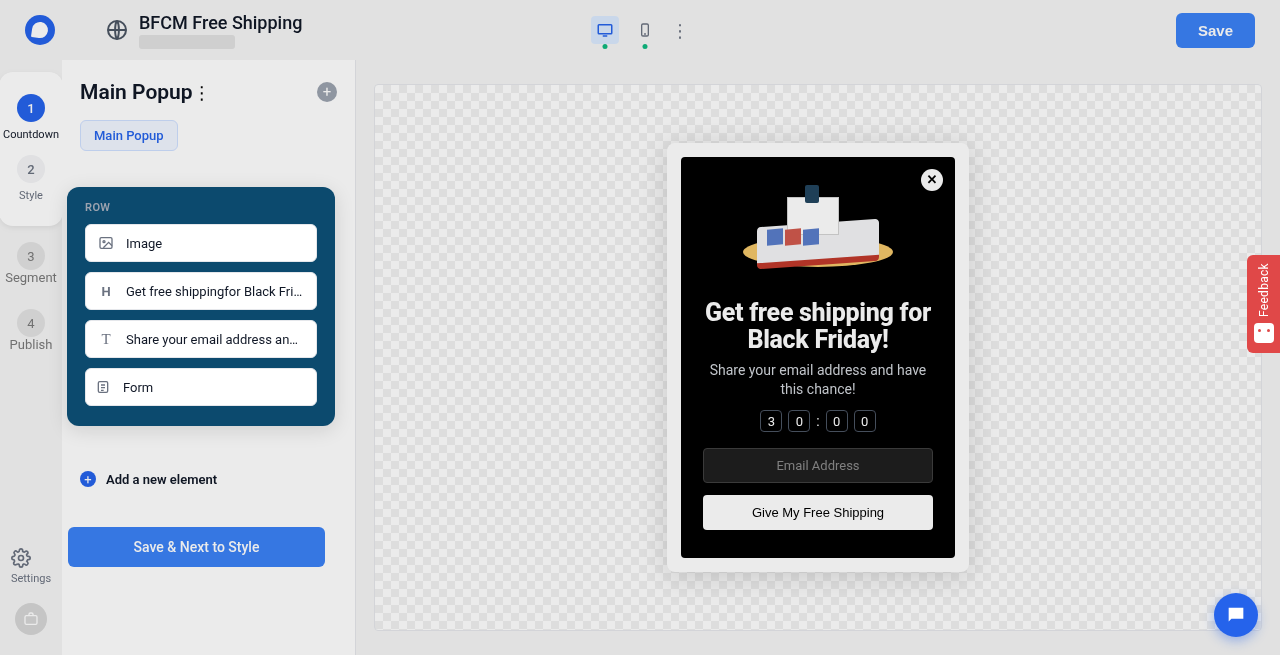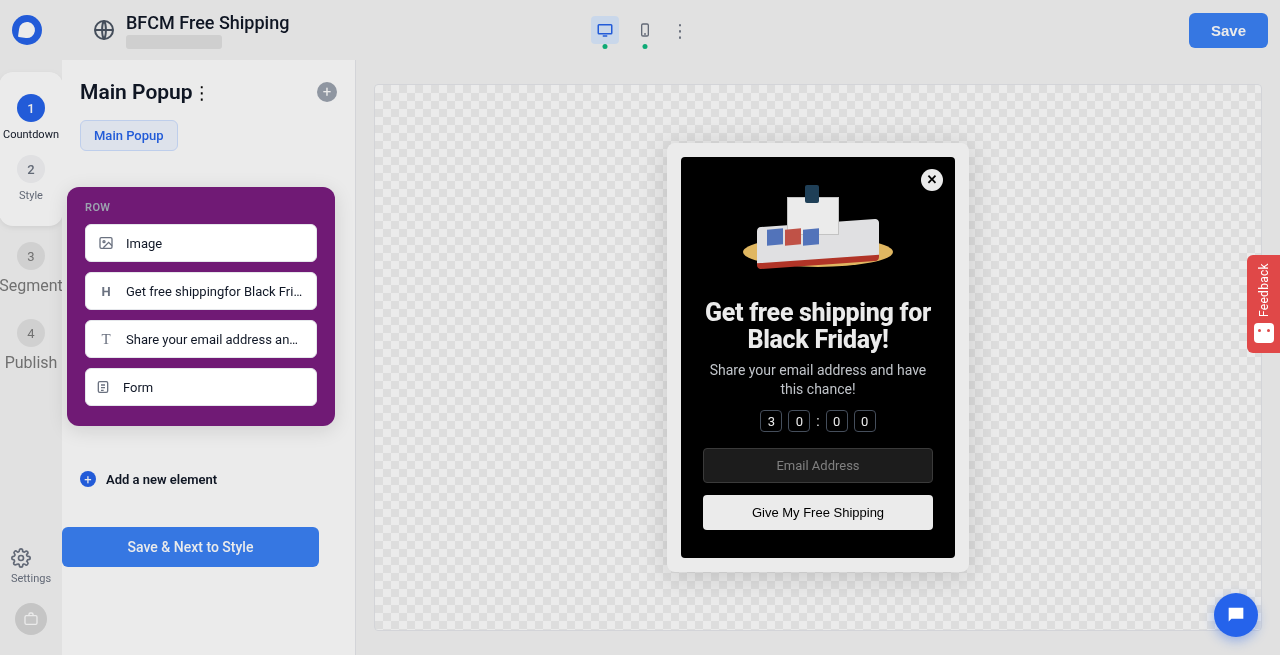--- a/index.html
+++ b/index.html
@@ -1,20 +1,20 @@
 <!DOCTYPE html>
 <html><head>
 <meta charset="utf-8">
 <style>
 * { box-sizing: border-box; margin: 0; padding: 0; }
 body { font-family: -apple-system, BlinkMacSystemFont, "Segoe UI", Roboto, Helvetica, Arial, sans-serif; background: #f5f5f5; width: 1280px; height: 655px; overflow: hidden; position: relative; }
 
 .overlay { position: absolute; inset: 0; background: rgba(0,0,0,0.08); pointer-events:none; z-index: 1; }
 
-.topbar { position: absolute; top:0; left:0; right:0; height:60px; display:flex; align-items:center; padding: 0 12px; z-index:0;}
+.topbar { position: absolute; top:0; left:0; right:0; height:60px; display:flex; align-items:center; padding: 0 25px; z-index:0;}
 .logo { width:30px; height:30px; border-radius:50%; background:#2563eb; display:flex; align-items:center; justify-content:center; }
 .logo-inner { width:16px; height:16px; background:#fff; border-radius:50% 50% 50% 5%; transform: rotate(8deg);}
 .globe { width:24px; height:24px; margin-left:50px; color:#4b5563; }
 .title-area { margin-left:10px; }
 .title-area .title { font-size:18px; font-weight:500; color:#111827; }
 .title-area .sub { width: 96px; height:14px; background:#e1e1e1; border-radius:3px; margin-top:2px; }
 
 .device-toggle { position:absolute; left:50%; transform:translateX(-50%); display:flex; align-items:center; gap:12px; }
 .device-btn { width:28px; height:28px; border-radius:4px; display:flex; align-items:center; justify-content:center; position:relative; }
 .device-btn.active { background:#dbeafe; color:#2563eb; }
@@ -27,47 +27,47 @@
 .left-rail { position:absolute; left:0; top:60px; bottom:0; width:62px; background:#f5f5f5; display:flex; flex-direction:column; align-items:center; padding-top:8px; z-index:0;}
 .step-group { background:#fff; border-radius:14px; padding:18px 4px 14px; margin: 4px; box-shadow: 0 2px 6px rgba(0,0,0,0.08); display:flex; flex-direction:column; align-items:center; z-index:5; position:relative;}
 .step { display:flex; flex-direction:column; align-items:center; margin: 4px 0 10px;}
 .step .num { width:28px; height:28px; border-radius:50%; display:flex; align-items:center; justify-content:center; font-size:13px; font-weight:500; }
 .step .num.active { background:#2563eb; color:#fff; }
 .step .num.inactive { background:#f3f4f6; color:#6b7280; }
 .step .lbl { font-size:11px; margin-top:6px; color:#111827; }
 .step.inactive .lbl { color:#6b7280; }
 .plain-step { display:flex; flex-direction:column; align-items:center; margin:12px 0;}
 .plain-step .num { width:28px; height:28px; border-radius:50%; background:#e2e2e2; color:#7a7a7a; display:flex; align-items:center; justify-content:center; font-size:13px;}
-.plain-step .lbl { font-size:16px; color:#7a7a7a; margin-top:6px;}
+.plain-step .lbl { font-size:13px; color:#7a7a7a; }
 .rail-bottom { margin-top:auto; display:flex; flex-direction:column; align-items:center; padding-bottom:20px; gap:18px;}
 .rail-bottom .settings-ic { color:#6b7280; }
 .rail-bottom .lbl { font-size:11px; color:#6b7280; margin-top:4px;}
 .case-btn { width:32px; height:32px; border-radius:50%; background:#d6d6d6; display:flex; align-items:center; justify-content:center; color:#fff;}
 
 .side-panel { position:absolute; left:62px; top:60px; bottom:0; width:294px; background:#fff; border-right:1px solid #e5e7eb; padding:20px 0; z-index:0;}
 .panel-inner { padding: 0 18px;}
 .panel-header { display:flex; align-items:center; justify-content:space-between; }
 .panel-header h2 { font-size:21px; font-weight:600; color:#111827; }
 .panel-header .dots { font-size:18px;}
 .panel-header .plus { width:20px; height:20px; border-radius:50%; background:#9ca3af; color:#fff; display:flex; align-items:center; justify-content:center; font-size:15px; margin-left:auto;}
 
 .chip { display:inline-block; border:1px solid #cfe0ff; background:#f0f6ff; color:#2563eb; font-size:13px; padding:7px 13px; border-radius:6px; margin-top:16px; font-weight:500;}
 
-.row-card { position:absolute; left:67px; top:187px; width:268px; background:#701a75; border-radius:12px; box-shadow:0 4px 20px rgba(0,0,0,0.12); padding:14px 18px 20px; z-index:5;}
+.row-card { position:absolute; left:67px; top:187px; width:268px; background:#0c4a6e; border-radius:12px; box-shadow:0 4px 20px rgba(0,0,0,0.12); padding:14px 18px 20px; z-index:5;}
 .row-label { font-size:11px; letter-spacing:0.4px; color:#9ca3af; font-weight:600; margin-bottom:10px;}
 .row-item { display:flex; align-items:center; gap:11px; border:1px solid #e5e7eb; border-radius:6px; padding:9px 11px; margin-bottom:10px; background:#fff; cursor:pointer;}
 .row-item:last-child { margin-bottom:0;padding-left:8px;}
 .row-item .ic { width:18px; height:18px; color:#6b7280; display:flex; align-items:center; justify-content:center; flex-shrink:0;}
 .row-item .txt { font-size:13px; color:#111827; white-space:nowrap; overflow:hidden; text-overflow:ellipsis; }
 
 .add-elem { display:flex; align-items:center; gap:10px; margin:60px 0 0; cursor:pointer;}
 .add-elem .plus-c { width:16px; height:16px; border-radius:50%; background:#2563eb; color:#fff; display:flex; align-items:center; justify-content:center; font-size:13px;}
 .add-elem .txt { font-size:13px; font-weight:600; color:#111827;}
 
-.primary-btn { width:calc(100% - 36px); margin:40px 0 0; background:#3b82f6; color:#fff; text-align:center; padding:12px; border-radius:6px; font-size:14px; font-weight:500; cursor:pointer;}
+.primary-btn { width:calc(100% - 36px); margin:40px 6px 0; background:#3b82f6; color:#fff; text-align:center; padding:12px; border-radius:6px; font-size:14px; font-weight:500; cursor:pointer;}
 .side-panel .divider-spot { height:260px; }
 
 .canvas { position:absolute; left:356px; right:0; top:60px; bottom:0; display:flex; align-items:flex-start; justify-content:center; padding:24px 18px; z-index:0;}
 .artboard { width:100%; height:100%; background-image: linear-gradient(45deg,#f0f0f0 25%,transparent 25%),linear-gradient(-45deg,#f0f0f0 25%,transparent 25%),linear-gradient(45deg,transparent 75%,#f0f0f0 75%),linear-gradient(-45deg,transparent 75%,#f0f0f0 75%); background-size:16px 16px; background-position:0 0,0 8px,8px -8px,-8px 0; background-color:#fff; border:1px solid #e5e7eb; border-radius:4px; display:flex; align-items:center; justify-content:center; }
 
 .popup-outer { width:302px; background:#fff; padding:14px; border-radius:8px; box-shadow:0 4px 30px rgba(0,0,0,0.15);}
 .popup { background:#000; color:#fff; border-radius:4px; padding:24px 22px 28px; position:relative; text-align:center; }
 .close-x { position:absolute; top:12px; right:12px; width:22px; height:22px; border-radius:50%; background:#fff; color:#000; display:flex; align-items:center; justify-content:center; font-size:13px; cursor:pointer; font-weight:700;}
 .ship { width:170px; height:100px; margin: 4px auto 14px; position:relative;}
 .ship .sea { position:absolute; left:10px; right:10px; bottom:18px; height:30px; border-radius:50%; background:#f4c76a;}

